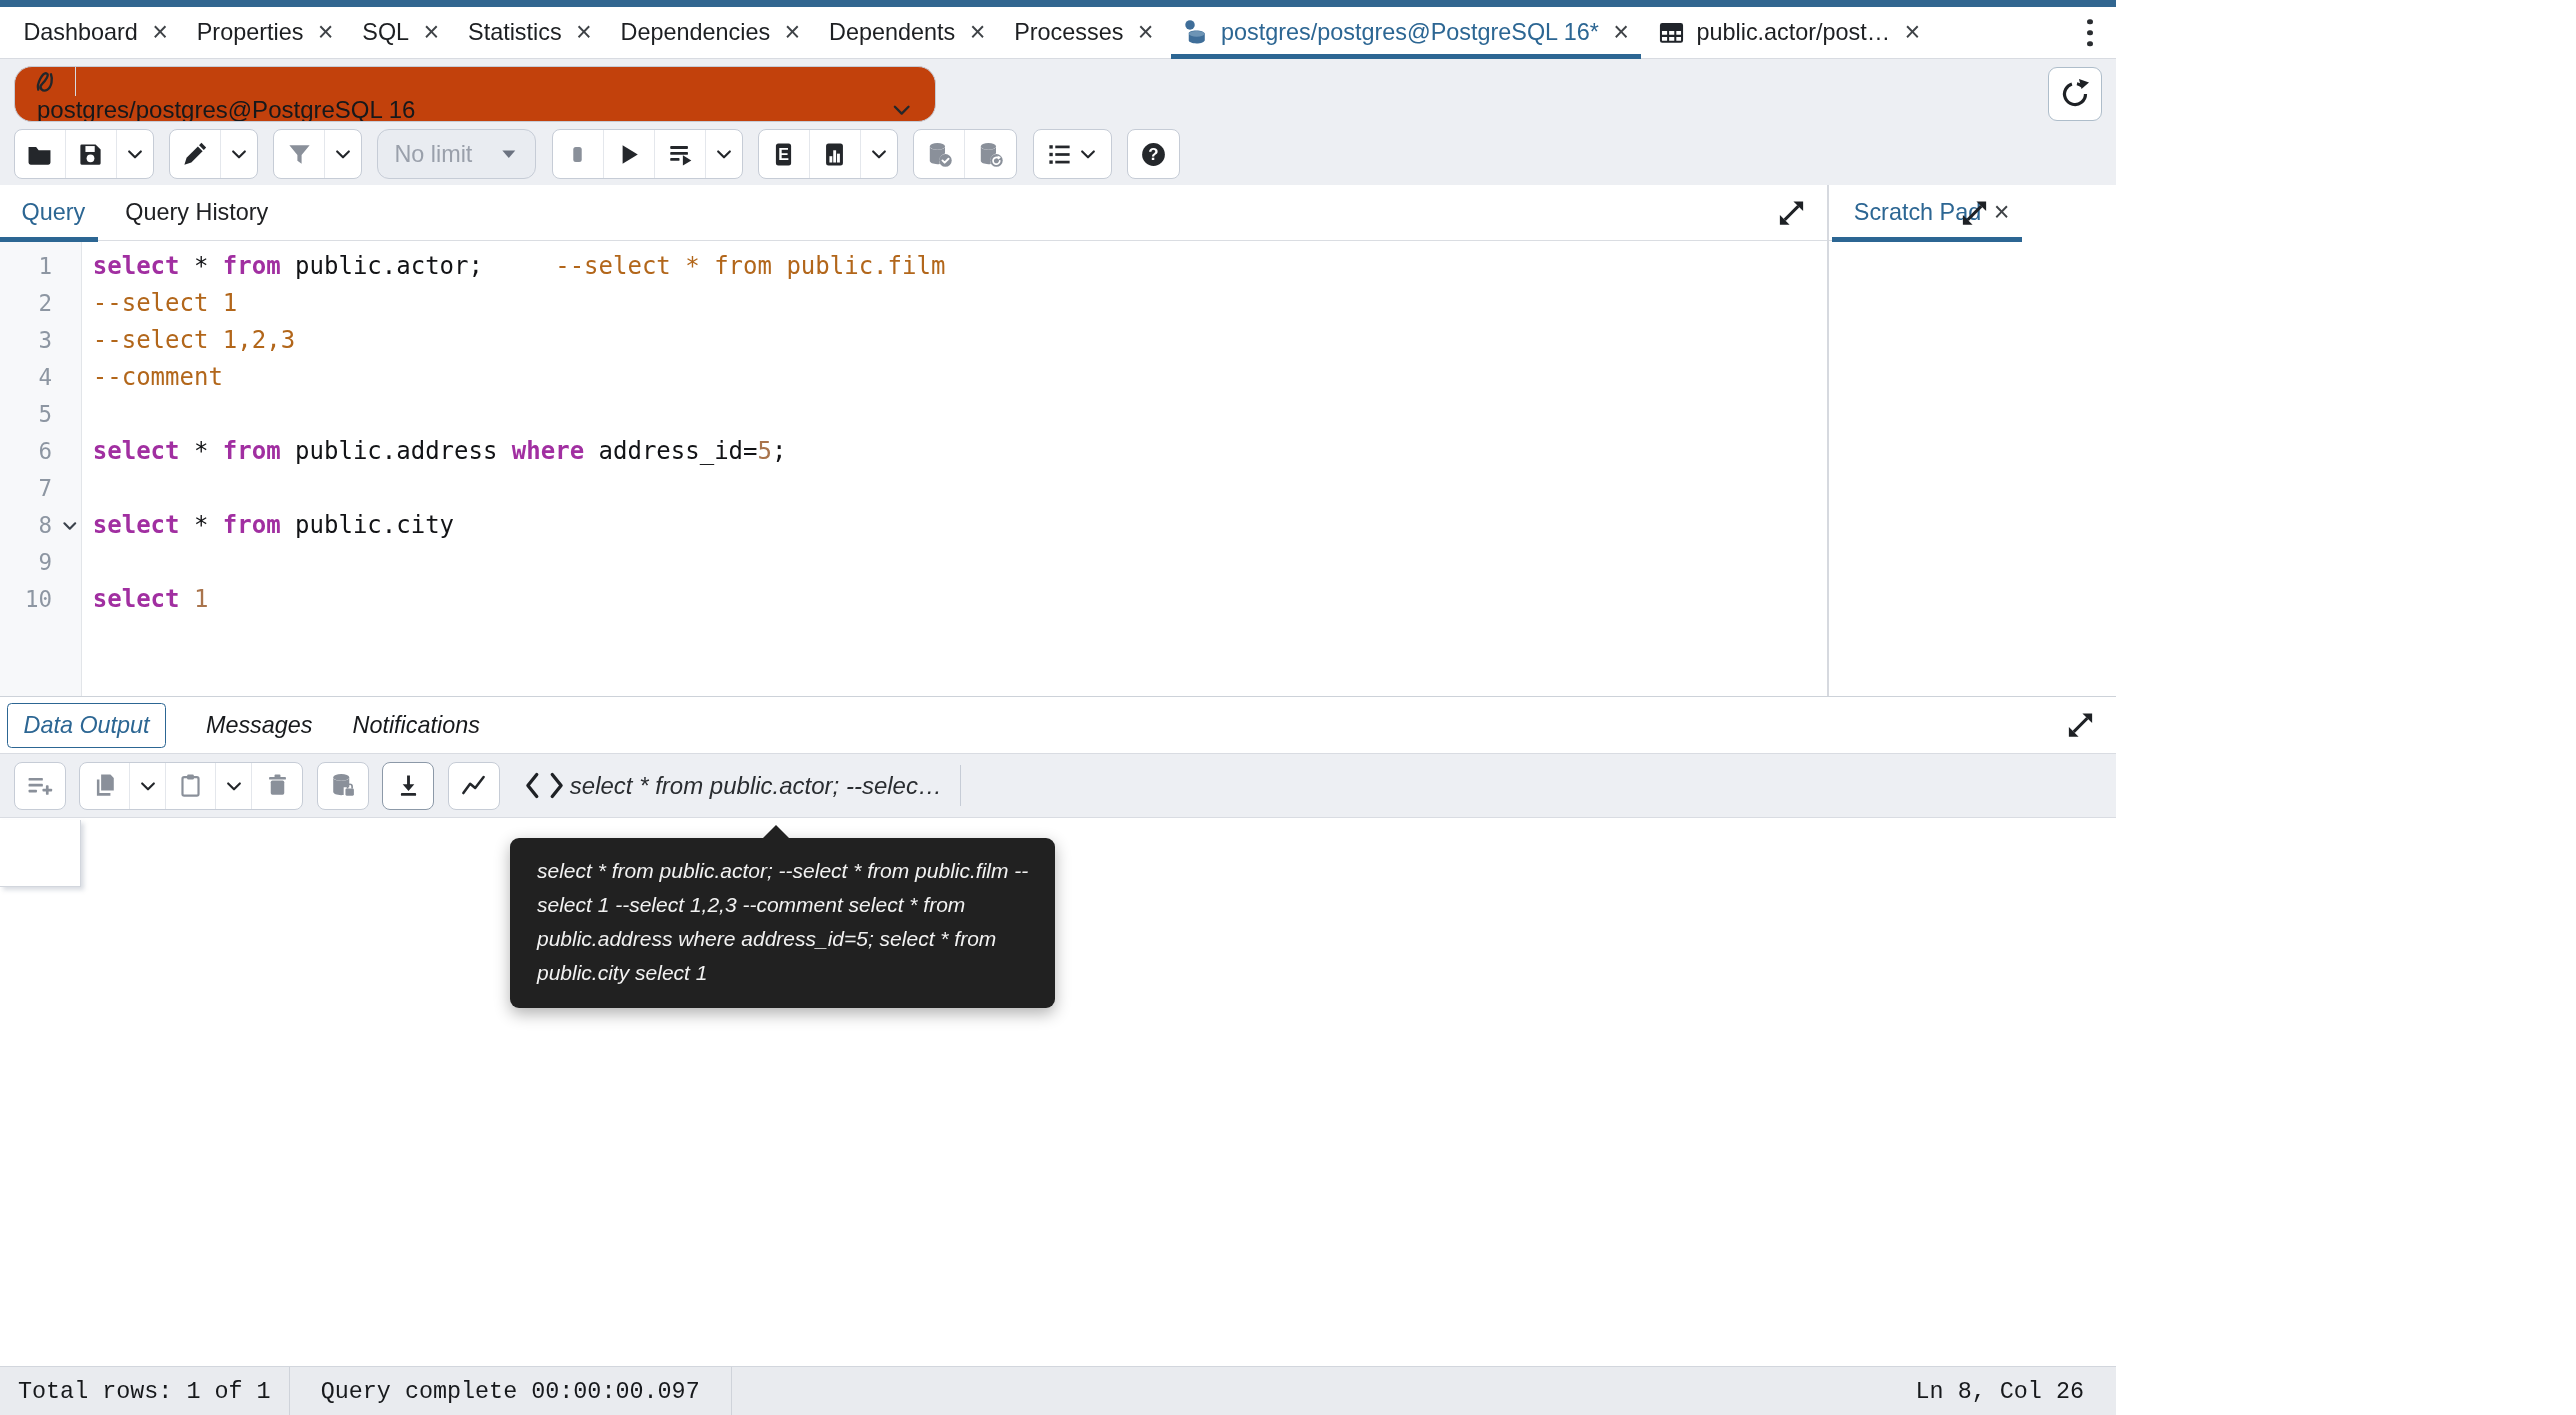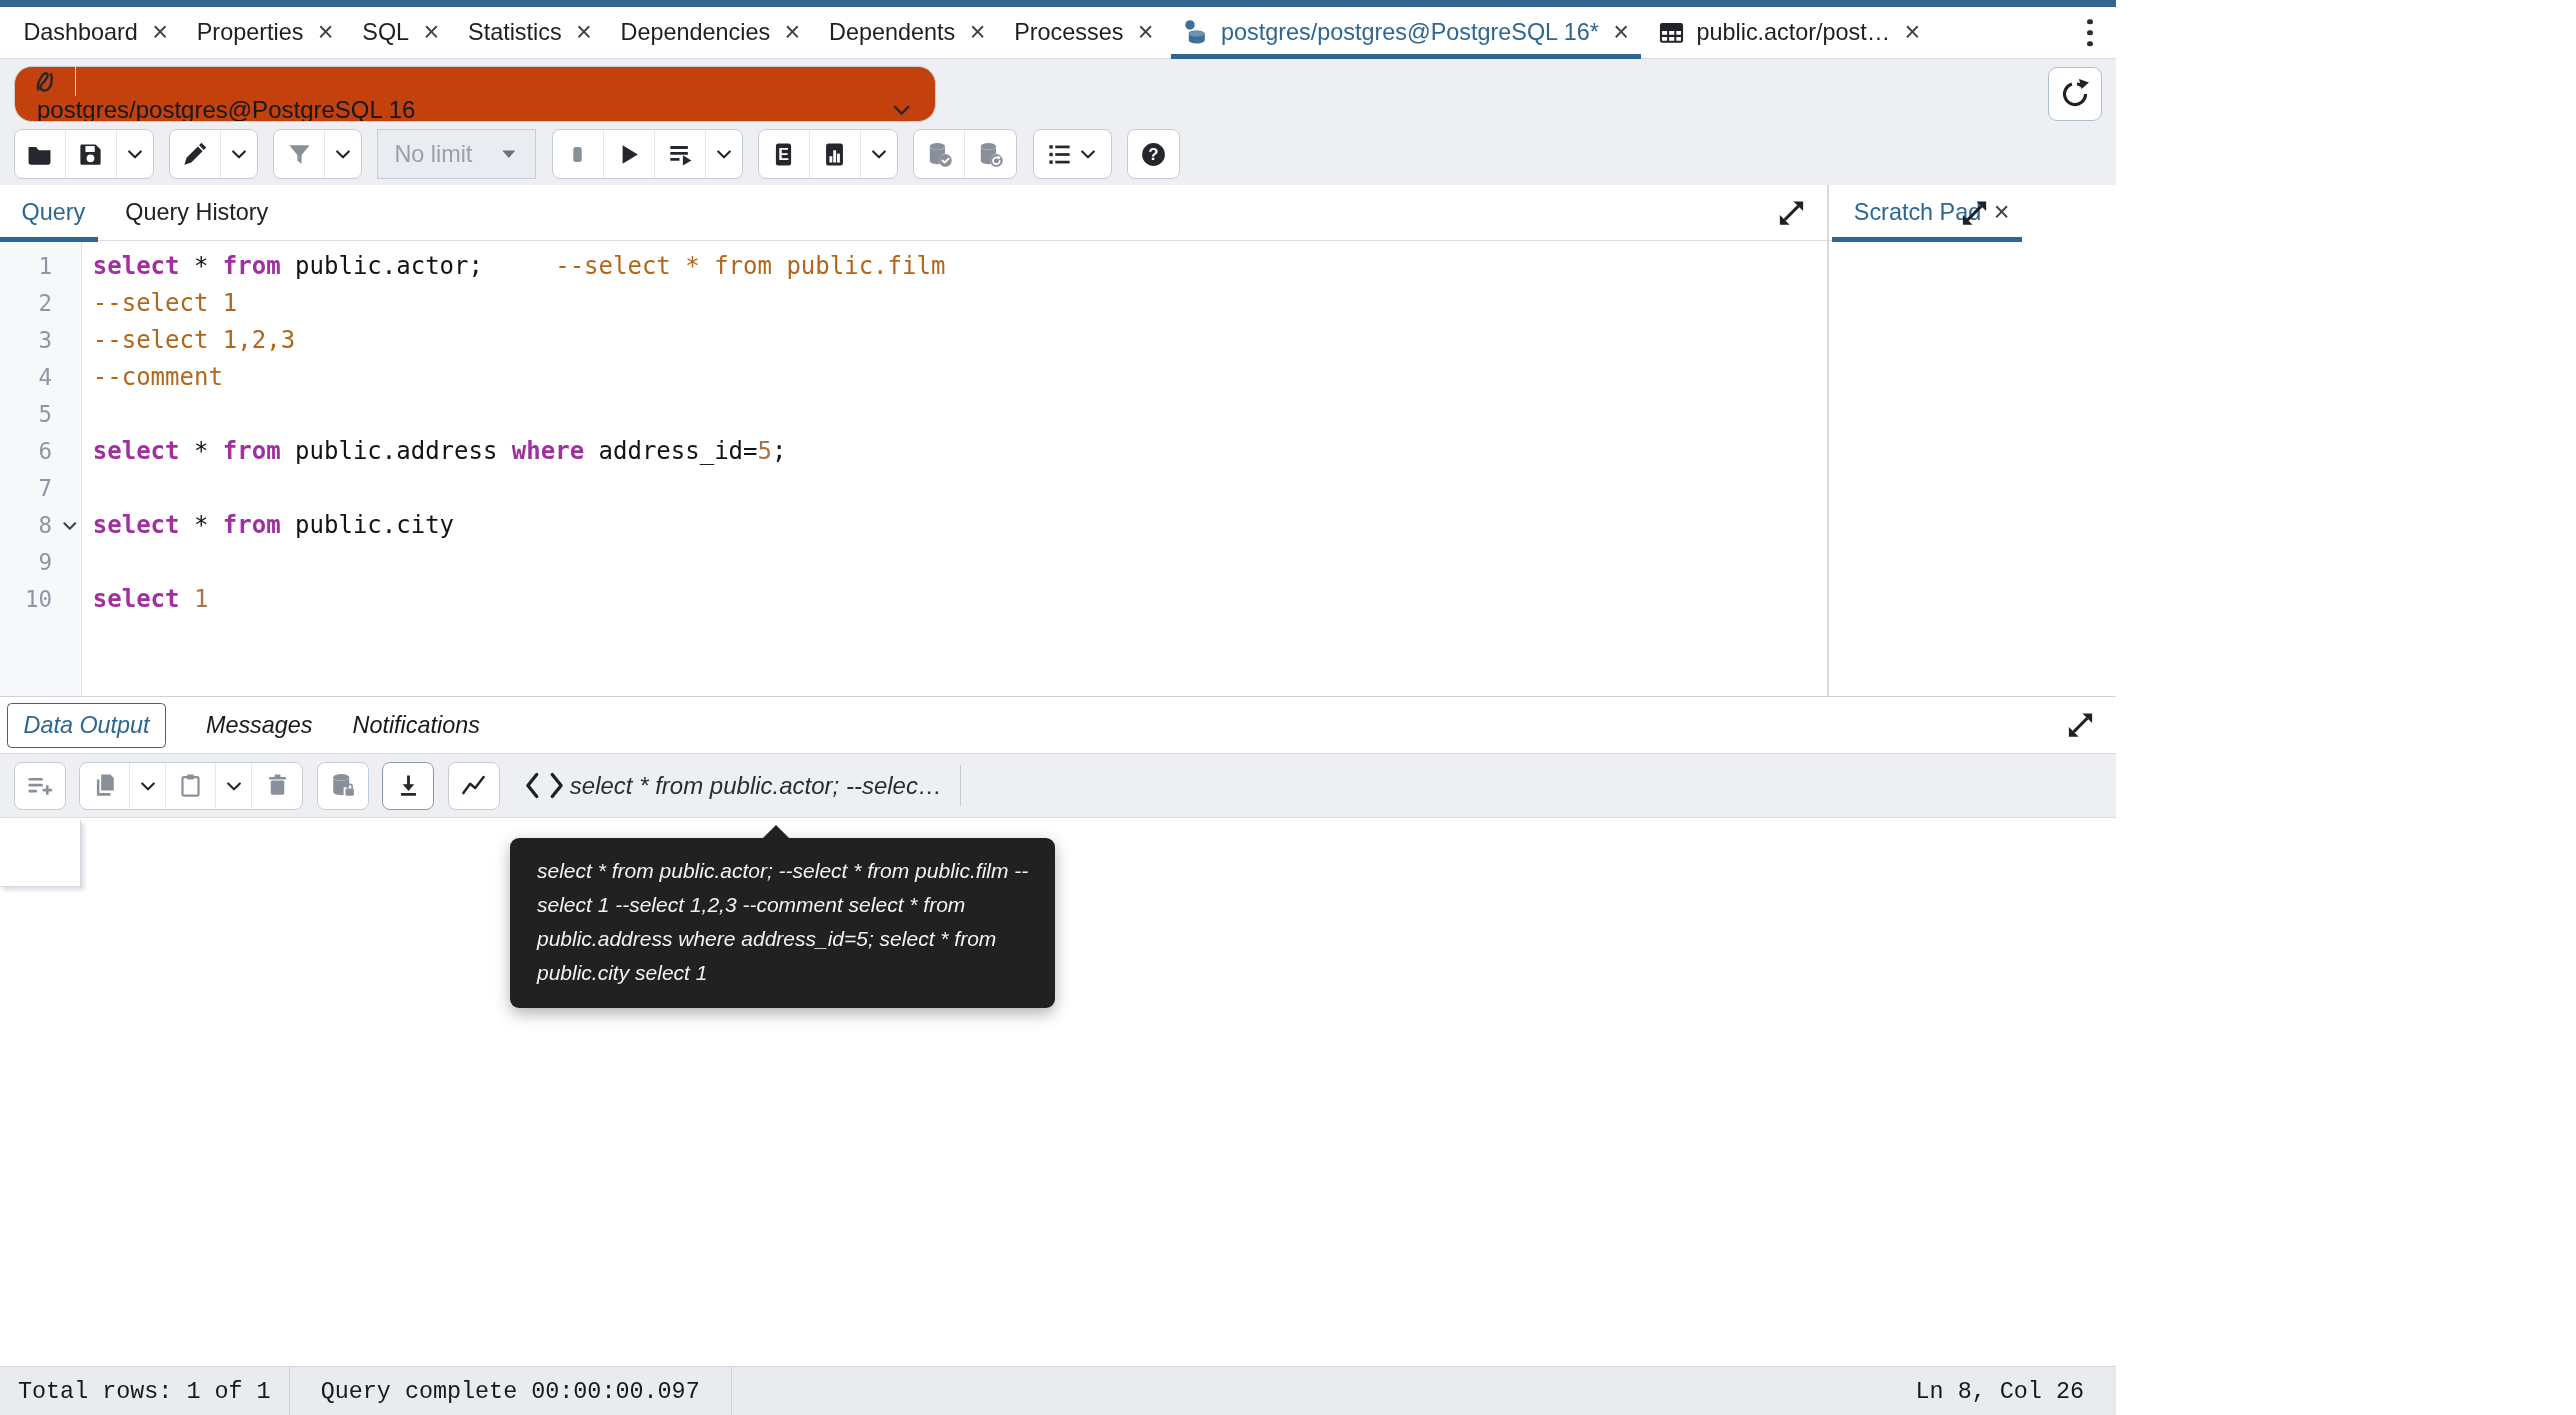--- a/index.html
+++ b/index.html
@@ -36,21 +36,21 @@
 
   
   .toolbar { height: 56px; flex: none; background: #edeff3; display: flex; align-items: flex-start; gap: 15.3px; padding-left: 13.5px; }
   .tgroup { display: flex; height: 50px; background: #fff; border: 0.9px solid #c6ccd6; border-radius: 8px; overflow: hidden; flex: none; }
   .tbtn { width: 51px; display: flex; align-items: center; justify-content: center; color: #24272b;
           border-right: 0.9px solid #e4e7ec; cursor: pointer; }
   .tbtn:last-child { border-right: none; }
   .tbtn.chev { width: 36px; }
   .tbtn.wide { width: 77px; gap: 5.4px; }
   .disabled { color: #8a909a !important; }
-  .nolimit { height: 50px; width: 159px; background: #e9ecf1; border: 0.9px solid #c6ccd6; border-radius: 0;
+  .nolimit { height: 50px; width: 159px; background: #e9ecf1; border: 0.9px solid #c6ccd6; border-radius: 12px;
              display: flex; align-items: center; justify-content: space-between; padding: 0 16px;
              font-size: 23.4px; color: #9aa0ab; cursor: pointer; flex: none; }
 
   
   .panels { height: 512px; flex: none; display: flex; background: #fff; border-bottom: 1.8px solid #cdd2d9; }
   .qpanel { width: 1827px; flex: none; display: flex; flex-direction: column; }
   .vdiv { width: 1.8px; background: #d6d9df; flex: none; }
   .spanel { flex: 1; display: flex; flex-direction: row; }
   .ptabs { height: 56px; flex: none; display: flex; align-items: stretch; gap: 40px; padding-left: 21.6px;
            border-bottom: 1.8px solid #dadde2; position: relative; }

